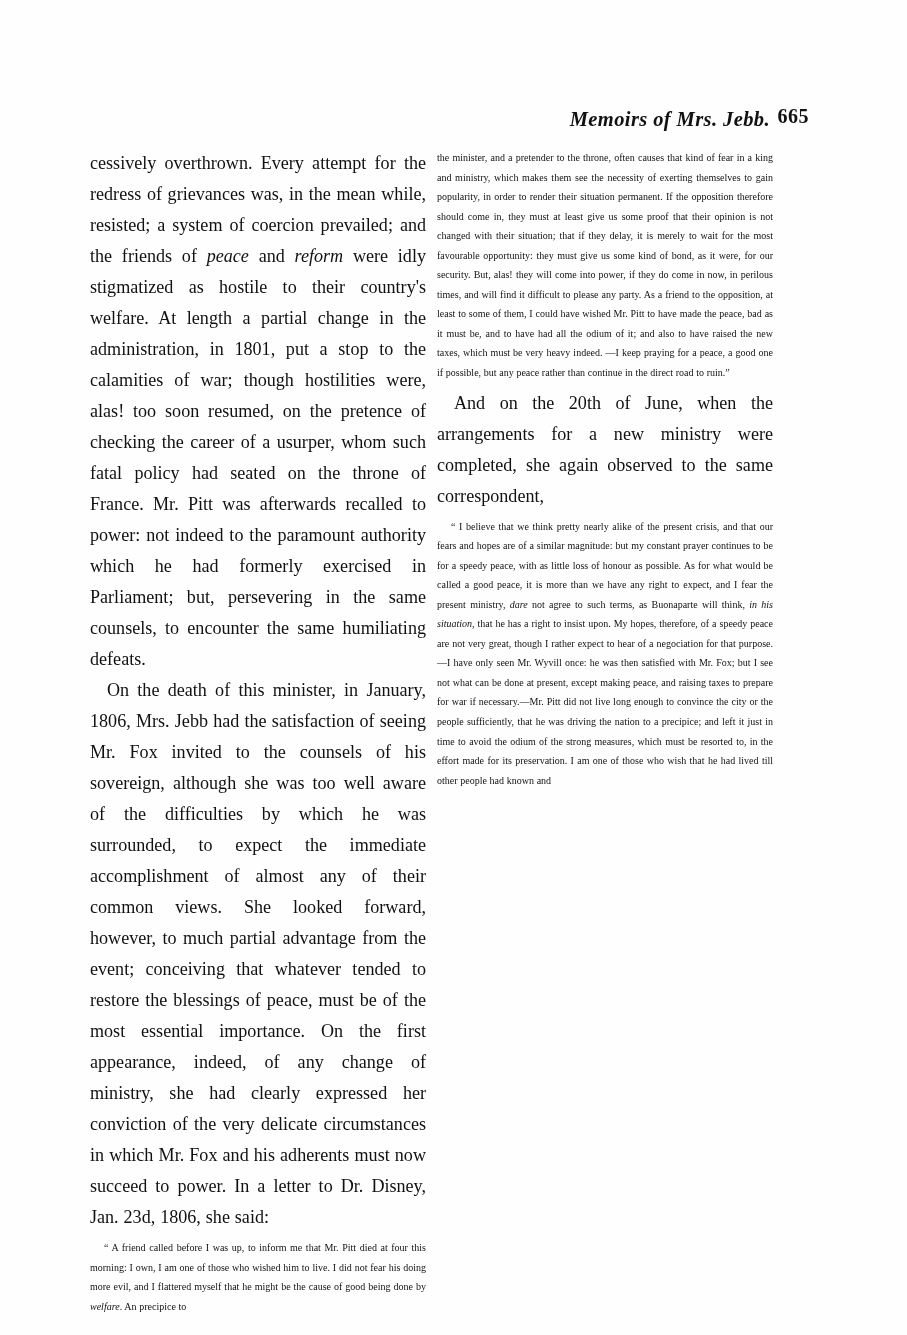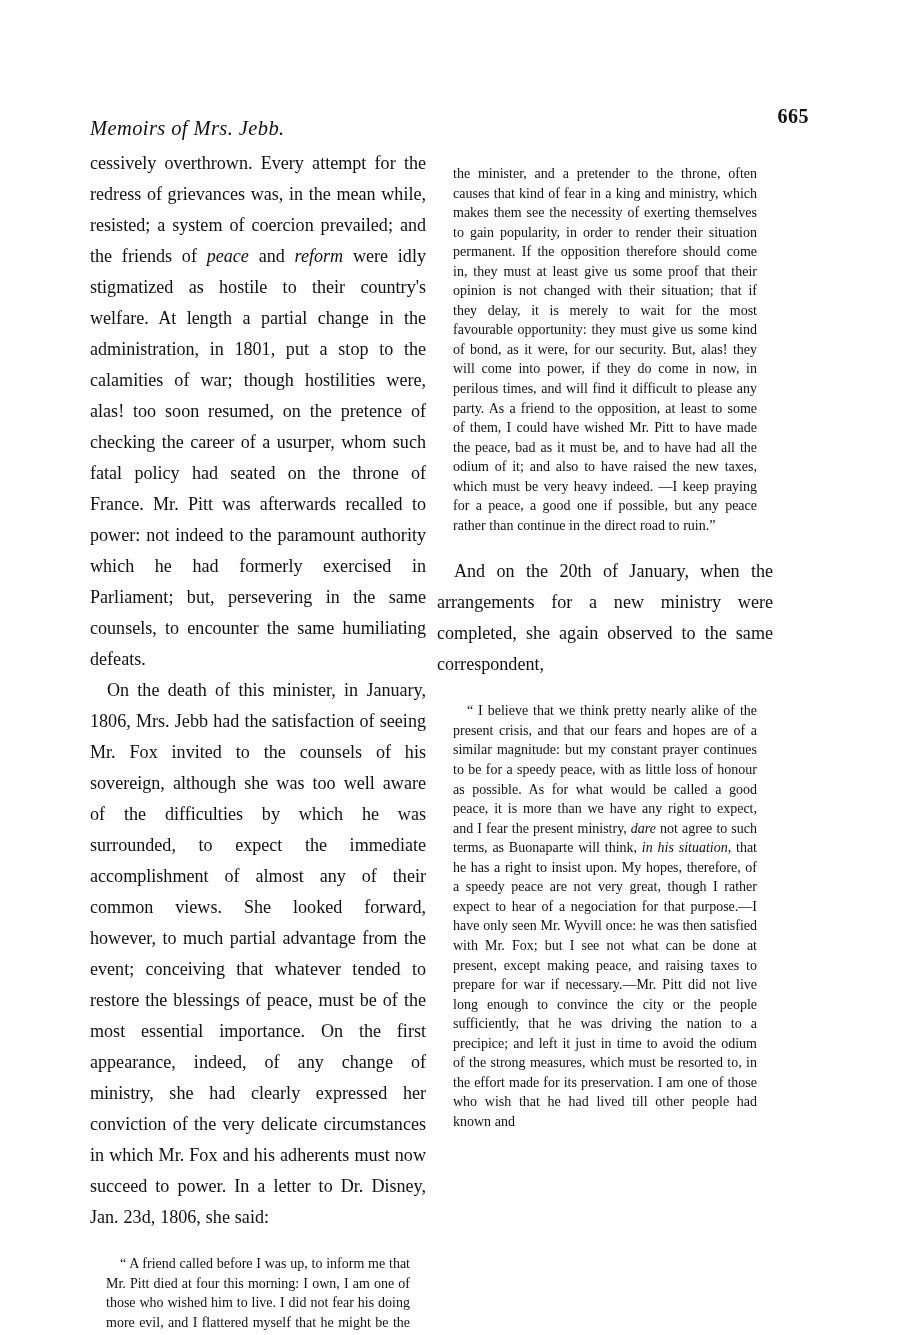--- a/index.html
+++ b/index.html
@@ -28,25 +28,25 @@
   .running-head {
     position: absolute;
     left: 90px;
     top: 104px;
     width: 727px;
     height: 32px;
   }
   .rh-title {
     position: absolute;
     left: 0;
-    top: 13px;
+    top: 4px;
     width: 680px;
-    text-align: left;
+    text-align: right;
     font-style: italic;
-    font-weight: normal;
+    font-weight: bold;
     font-size: 20.5px;
     letter-spacing: 0.4px;
   }
   .rh-page {
     position: absolute;
     right: 8px;
     top: 1px;
     font-weight: bold;
     font-size: 20px;
     letter-spacing: 0.5px;
@@ -66,25 +66,25 @@
     font-size: 18.1px;
     line-height: 31px;
     text-align: justify;
     text-align-last: left;
     margin: 0;
     word-spacing: 0.4px;
   }
   .body-para.indent { text-indent: 17px; }
 
   .quote-para {
-    font-size: 14px;
+    font-size: 10px;
     line-height: 19.55px;
     text-align: justify;
     text-align-last: left;
-    margin: 16px;
+    margin: 0;
     word-spacing: 0.2px;
   }
   .quote-para.indent { text-indent: 14px; }
 
   .gap-sm { height: 5px; }
 
   i { font-style: italic; }
 
   
   .body-para, .quote-para, .rh-title, .rh-page {
@@ -112,21 +112,21 @@
     <p class="quote-para indent"><span>“ A friend called before I was up, to inform me that Mr. Pitt died at four this morning: I own, I am one of those who wished him to live. I did not fear his doing more evil, and I flattered myself that he might be the cause of good being done by </span><i>welfare</i><span>. An precipice to</span></p>
 
   </div>
 
   <div class="column" id="col-right">
 
     <p class="quote-para">the minister, and a pretender to the throne, often causes that kind of fear in a king and ministry, which makes them see the necessity of exerting themselves to gain popularity, in order to render their situation permanent. If the opposition therefore should come in, they must at least give us some proof that their opinion is not changed with their situation; that if they delay, it is merely to wait for the most favourable opportunity: they must give us some kind of bond, as it were, for our security. But, alas! they will come into power, if they do come in now, in perilous times, and will find it difficult to please any party. As a friend to the opposition, at least to some of them, I could have wished Mr. Pitt to have made the peace, bad as it must be, and to have had all the odium of it; and also to have raised the new taxes, which must be very heavy indeed. —I keep praying for a peace, a good one if possible, but any peace rather than continue in the direct road to ruin.”</p>
 
     <div class="gap-sm"></div>
 
-    <p class="body-para indent">And on the 20th of January, when the arrangements for a new ministry were completed, she again observed to the same correspondent,</p>
+    <p class="body-para indent">And on the 20th of June, when the arrangements for a new ministry were completed, she again observed to the same correspondent,</p>
 
     <div class="gap-sm"></div>
 
     <p class="quote-para indent"><span>“ I believe that we think pretty nearly alike of the present crisis, and that our fears and hopes are of a similar magnitude: but my constant prayer continues to be for a speedy peace, with as little loss of honour as possible. As for what would be called a good peace, it is more than we have any right to expect, and I fear the present ministry, </span><i>dare</i><span> not agree to such terms, as Buonaparte will think, </span><i>in his situation</i><span>, that he has a right to insist upon. My hopes, therefore, of a speedy peace are not very great, though I rather expect to hear of a negociation for that purpose.—I have only seen Mr. Wyvill once: he was then satisfied with Mr. Fox; but I see not what can be done at present, except making peace, and raising taxes to prepare for war if necessary.—Mr. Pitt did not live long enough to convince the city or the people sufficiently, that he was driving the nation to a precipice; and left it just in time to avoid the odium of the strong measures, which must be resorted to, in the effort made for its preservation. I am one of those who wish that he had lived till other people had known and</span></p>
 
   </div>
 
 </div>
 
 </body></html>

